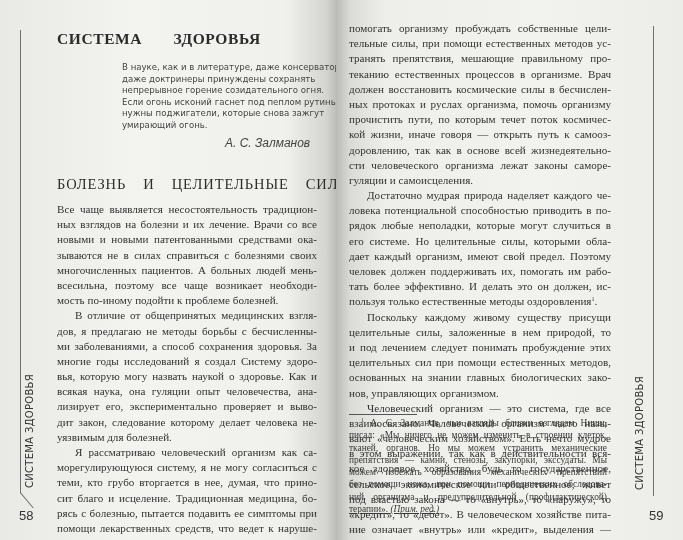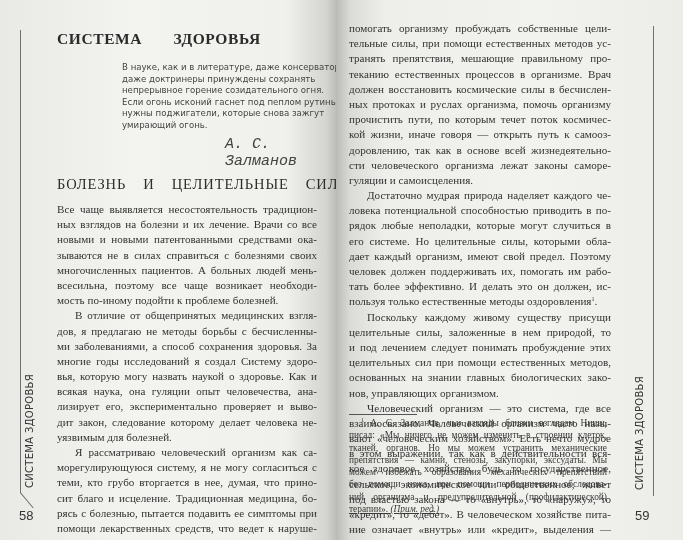--- a/index.html
+++ b/index.html
@@ -8,21 +8,21 @@
   .page{position:absolute;top:0;height:540px;}
   .page-left{left:0;width:336px;background:linear-gradient(to right,#e9e9e6 0%,#f3f3f0 40%,#f0f0ec 85%,#d4d4d0 97%,#bdbdb9 100%);}
   .page-right{left:336px;width:347px;background:linear-gradient(to right,#b9b9b5 0%,#dadad6 4%,#eeeeea 14%,#f2f2ef 60%,#ececE8 100%);}
   .rule-v{position:absolute;width:1px;background:#707070;}
   .rule-diag{position:absolute;width:1px;height:24px;background:#707070;transform-origin:top left;}
   .running{position:absolute;font-family:"DejaVu Sans",sans-serif;font-size:10px;color:#333;letter-spacing:0.3px;white-space:nowrap;transform:rotate(-90deg);transform-origin:left top;}
   .folio{position:absolute;font-family:Liberation Sans, sans-serif;font-size:13px;color:#333;}
   .h1{position:absolute;left:57px;top:30px;font-family:"Liberation Serif",serif;font-weight:bold;font-size:15.5px;color:#2b2b2b;letter-spacing:0.6px;word-spacing:6px;}
   .epigraph{position:absolute;left:97px;top:62px;width:225px;font-family:"DejaVu Sans",sans-serif;font-size:8.6px;line-height:11.6px;color:#444;}
   .epigraph .ln{white-space:nowrap;padding-left:25px;}
-  .attrib{position:absolute;left:225px;top:136px;font-family:Liberation Mono, monospace;font-style:italic;font-size:15px;color:#444;}
+  .attrib{position:absolute;left:225px;top:136px;font-family:Liberation Sans, sans-serif;font-style:italic;font-size:12px;color:#444;}
   .h2{position:absolute;left:57px;top:176px;font-family:"Liberation Serif",serif;font-size:14.5px;color:#2e2e2e;letter-spacing:0.9px;word-spacing:4px;}
   .body{position:absolute;font-family:"Liberation Serif",serif;font-size:11.1px;line-height:15.2px;color:#333;}
   .body .ln{display:block;white-space:nowrap;text-align:justify;text-align-last:justify;height:15.2px;}
   .body .ln.last{text-align-last:left;}
   .body .ln.ind{text-indent:18px;}
   .fnrule{position:absolute;left:349px;top:414px;width:68px;height:1px;background:#555;}
   .foot{position:absolute;left:349px;top:417px;width:258px;font-family:"Liberation Serif",serif;font-size:9.4px;line-height:12.3px;color:#3a3a3a;}
   .foot .ln{display:block;white-space:nowrap;text-align:justify;text-align-last:justify;height:12.3px;}
   .foot .ln.last{text-align-last:left;text-decoration:underline;}
   .foot .ln.ind{text-indent:12px;}
@@ -83,21 +83,21 @@
         <span class="ln">рясь с болезнью, пытается подавить ее симптомы при</span>
         <span class="ln">помощи лекарственных средств, что ведет к наруше-</span>
 
       </div>
     </div>
   </div>
 
   <div class="page page-right">
     <div class="rule-v" style="left:317px;top:26px;height:470px;"></div>
     <div class="running" style="left:298px;top:490px;">СИСТЕМА  ЗДОРОВЬЯ</div>
-    <div class="folio" style="left:299px;top:508px;">59</div>
+    <div class="folio" style="left:313px;top:508px;">59</div>
   </div>
 
   <div class="body" style="left:349px;top:21px;width:262px;">
     <div>
       <span class="ln">помогать организму пробуждать собственные цели-</span>
       <span class="ln">тельные силы, при помощи естественных методов ус-</span>
       <span class="ln">транять препятствия, мешающие правильному про-</span>
       <span class="ln">теканию естественных процессов в организме. Врач</span>
       <span class="ln">должен восстановить космические силы в бесчислен-</span>
       <span class="ln">ных протоках и руслах организма, помочь организму</span>

